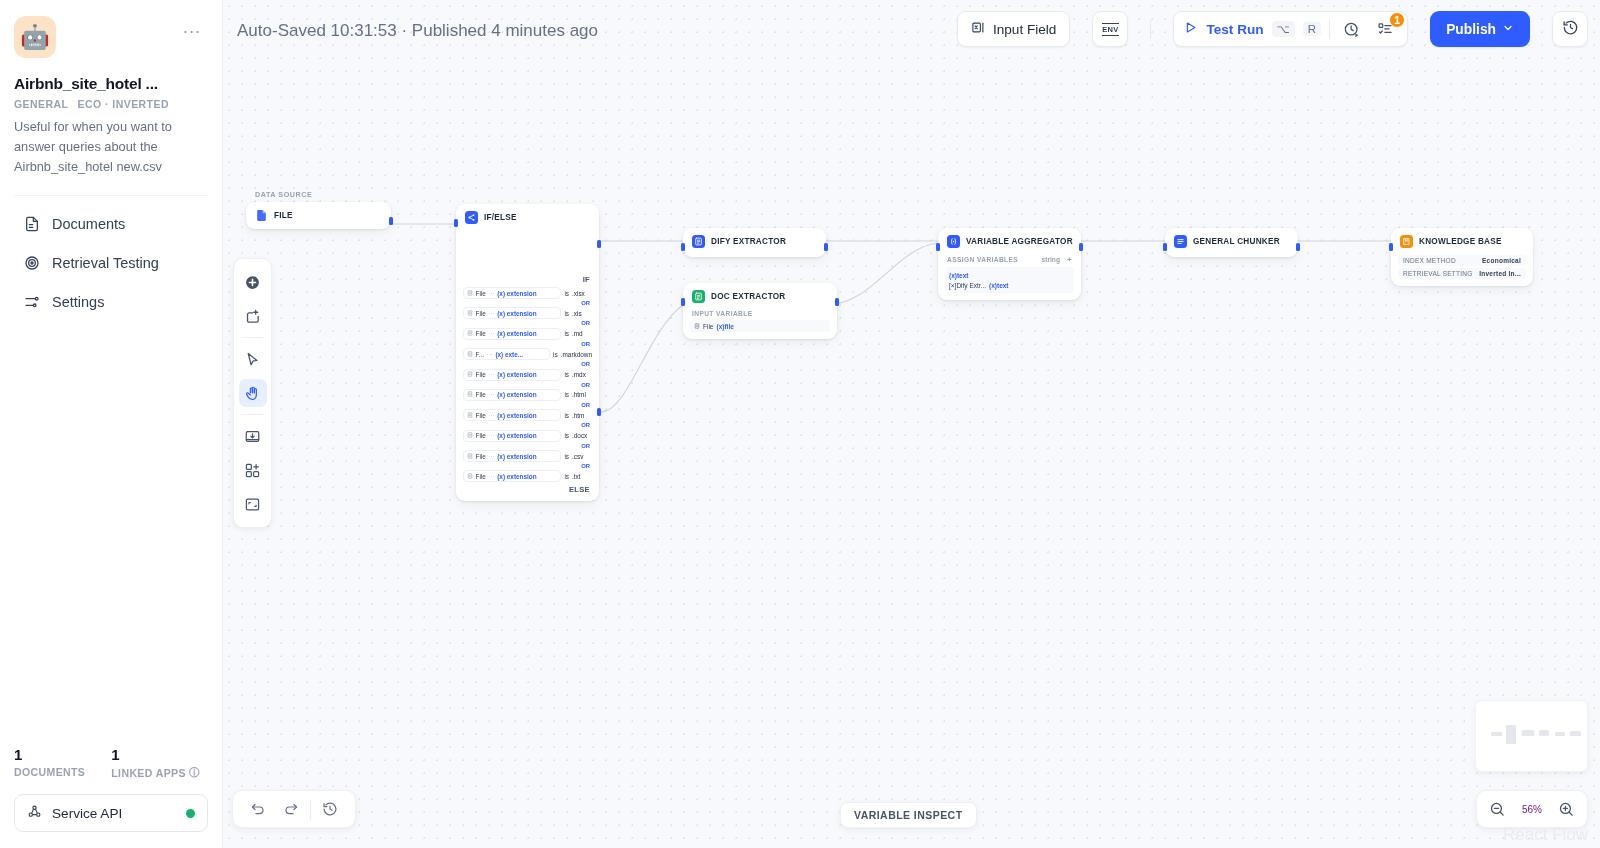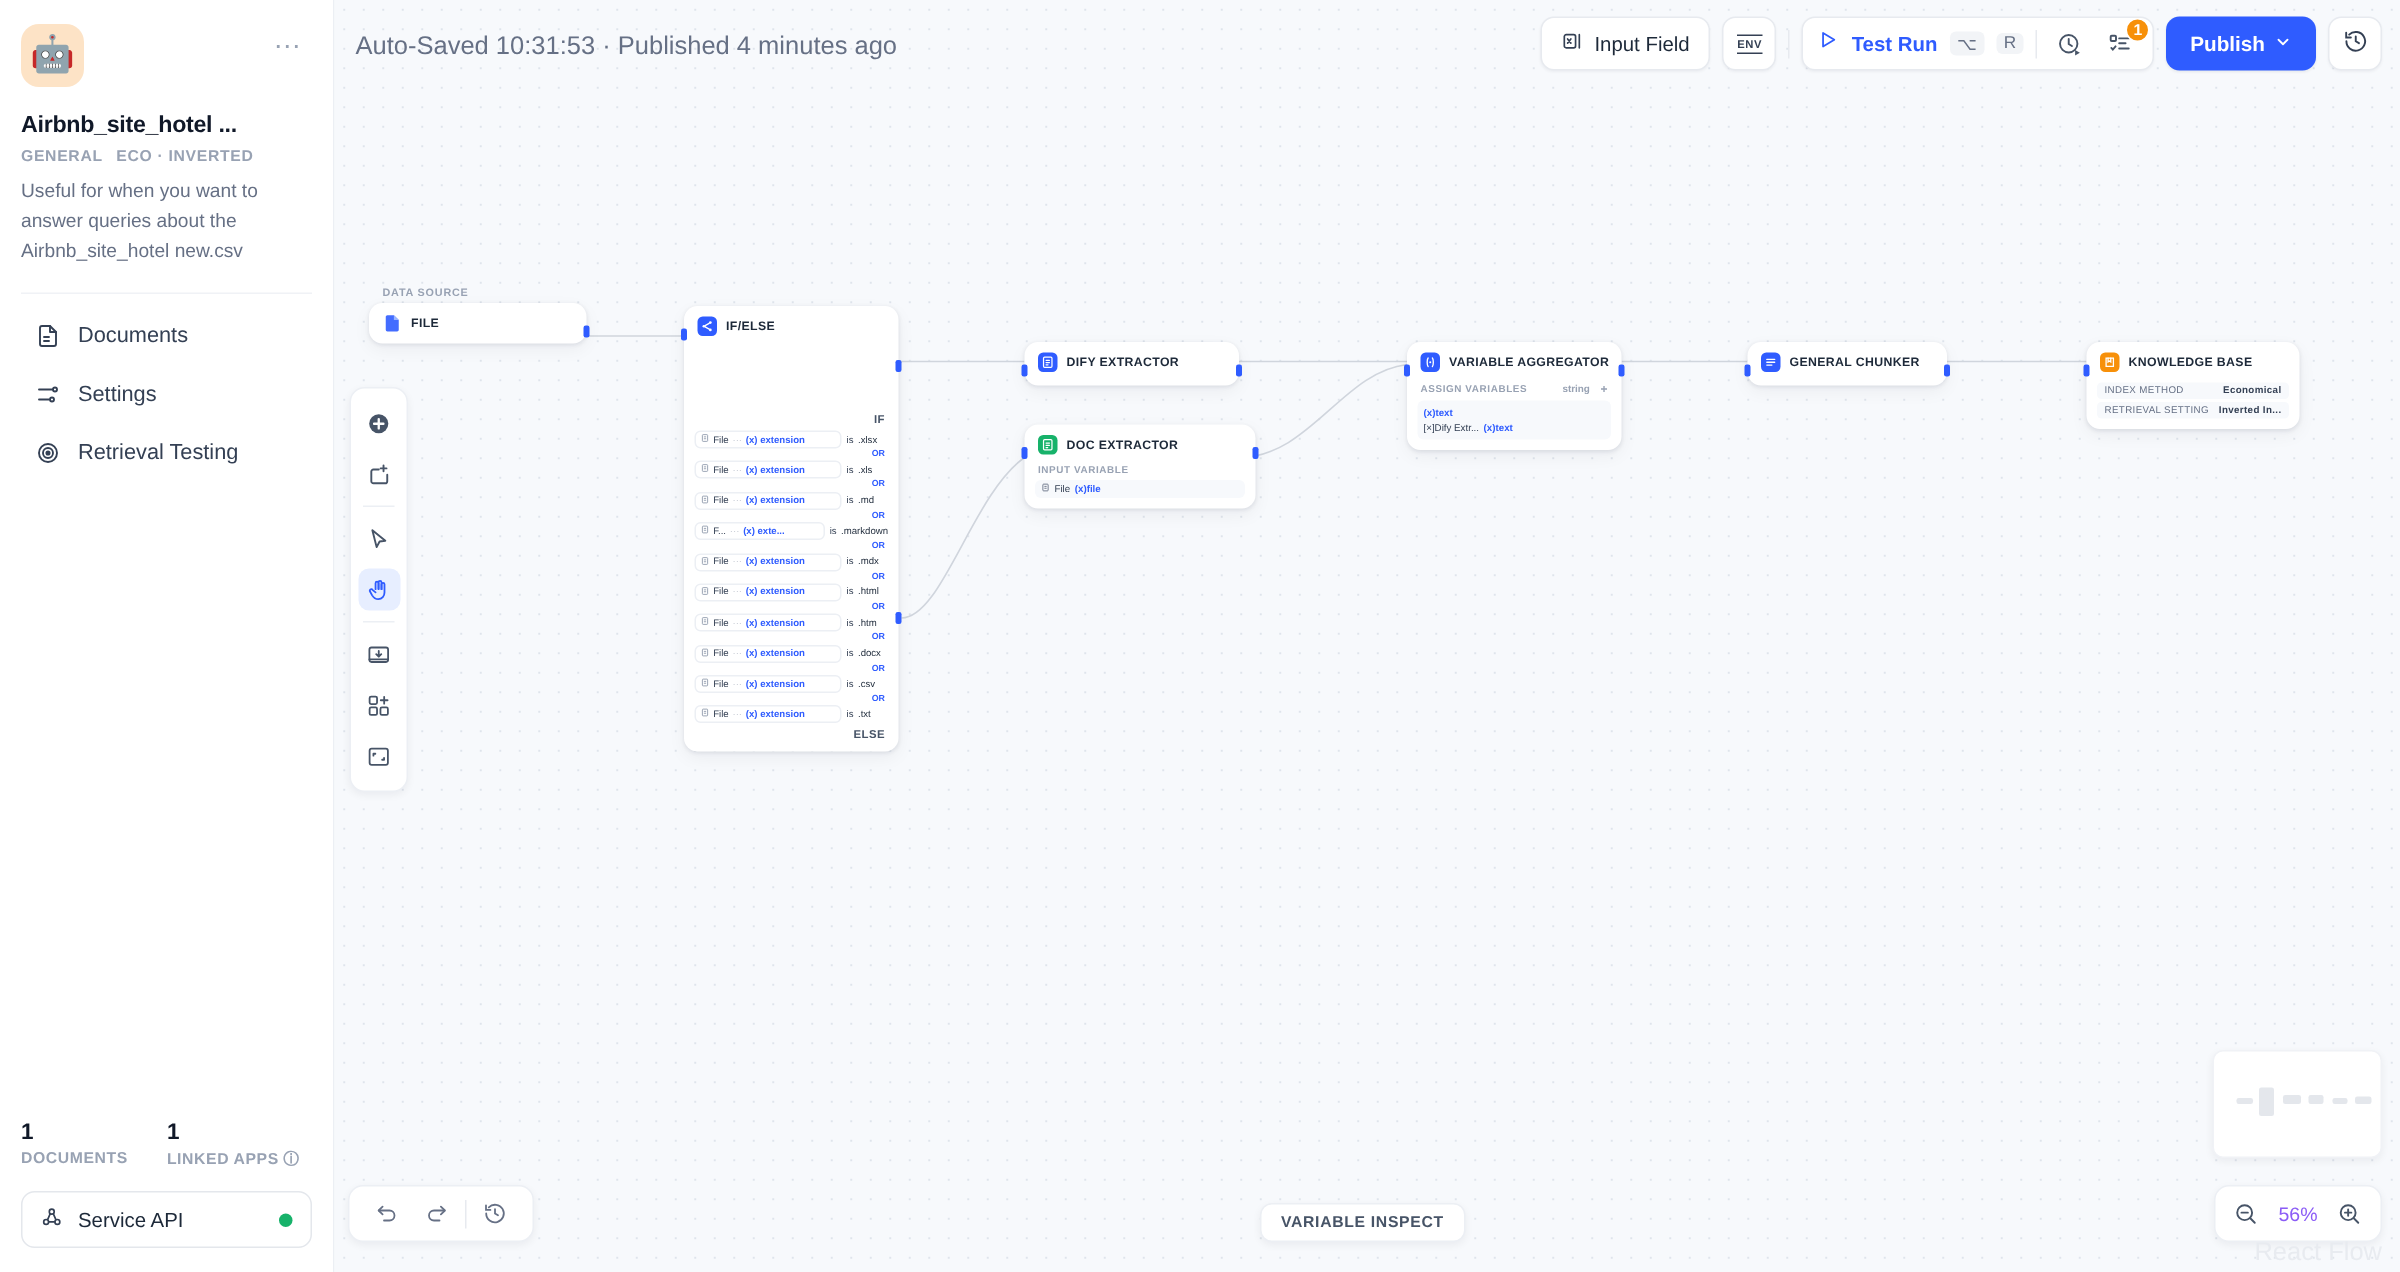--- a/index.html
+++ b/index.html
@@ -69,21 +69,21 @@
     background-color:#f7f9fc;
     background-image:radial-gradient(#dfe4ec 1px, transparent 1px);
     background-size:13px 13px;
     overflow:hidden;
   }
 
   
   .savebar {
     position:absolute; left:14px; top:21px; font-size:17px; color:#667085;
   }
-  .topright { position:absolute; right:12px; top:11px; display:flex; align-items:center; gap:8px; }
+  .topright { position:absolute; right:12px; top:11px; display:flex; align-items:center; gap:22px; }
   .btn {
     background:#fff; border:1px solid #e7eaef; border-radius:9px; height:36px;
     display:flex; align-items:center; gap:7px; padding:0 13px; cursor:pointer;
     font-size:13.6px; color:#1d2939; box-shadow:0 1px 2px rgba(16,24,40,.05);
   }
   .btn-sq { width:36px; padding:0; justify-content:center; }
   .run-group {
     background:#fff; border:1px solid #e7eaef; border-radius:9px; height:36px;
     display:flex; align-items:center; padding:0 9px; gap:8px;
     box-shadow:0 1px 2px rgba(16,24,40,.05); position:relative;
@@ -207,21 +207,21 @@
     background:#fff; border:1px solid #f0f2f6; border-radius:7px;
     box-shadow:0 2px 6px rgba(16,24,40,.06); overflow:hidden;
   }
   .mm-n { position:absolute; background:#e4e7ec; border-radius:1.5px; }
   .zoomctl {
     position:absolute; right:12px; bottom:20px; background:#fff; border:1px solid #eceff4;
     border-radius:10px; height:38px; display:flex; align-items:center; gap:9px; padding:0 12px;
     box-shadow:0 2px 6px rgba(16,24,40,.06);
   }
   .zoom-ic { cursor:pointer; color:#475467; display:flex; align-items:center; }
-  .zoom-val { font-size:13px; color:#8b5cf6; min-width:34px; text-align:center; }
+  .zoom-val { font-size:10px; color:#701a75; min-width:34px; text-align:center; }
   .rfw { position:absolute; right:12px; bottom:3px; font-size:17px; color:#e8ebf0; font-weight:400; }
 
   svg.ed { position:absolute; left:0; top:0; width:1377px; height:848px; pointer-events:none; }
 </style>
 </head>
 <body>
 
 <div id="sidebar">
   <div class="sb-top">
     <div class="sb-logo-row">
@@ -243,37 +243,37 @@
         <svg width="16" height="16" viewBox="0 0 24 24" fill="none" stroke="currentColor" stroke-width="1.9" stroke-linecap="round" stroke-linejoin="round">
             <path d="M14 2H6a2 2 0 0 0-2 2v16a2 2 0 0 0 2 2h12a2 2 0 0 0 2-2V8z"></path>
             <path d="M14 2v6h6"></path>
             <path d="M8 13h5M8 17h5"></path>
           </svg>
       </span>
       <span>Documents</span>
     </div>
     <div class="nav-item">
       <span class="nic">
+        <svg width="16" height="16" viewBox="0 0 24 24" fill="none" stroke="currentColor" stroke-width="1.9">
+            <circle cx="12" cy="12" r="9"></circle>
+            <circle cx="12" cy="12" r="5"></circle>
+            <circle cx="12" cy="12" r="1.6" fill="currentColor"></circle>
+          </svg>
+      </span>
+      <span>Retrieval Testing</span>
+    </div>
+    <div class="nav-item">
+      <span class="nic">
         <svg width="16" height="16" viewBox="0 0 24 24" fill="none" stroke="currentColor" stroke-width="1.9" stroke-linecap="round">
             <path d="M3 7h14M3 17h10"></path>
             <circle cx="19" cy="7" r="2"></circle>
             <circle cx="16" cy="17" r="2"></circle>
           </svg>
       </span>
       <span>Settings</span>
-    </div>
-    <div class="nav-item">
-      <span class="nic">
-        <svg width="16" height="16" viewBox="0 0 24 24" fill="none" stroke="currentColor" stroke-width="1.9">
-            <circle cx="12" cy="12" r="9"></circle>
-            <circle cx="12" cy="12" r="5"></circle>
-            <circle cx="12" cy="12" r="1.6" fill="currentColor"></circle>
-          </svg>
-      </span>
-      <span>Retrieval Testing</span>
     </div>
   </div>
 
   <div class="sb-spacer"></div>
 
   <div class="sb-stats">
     <div>
       <div class="stat-num">1</div>
       <div class="stat-lbl">
           <span>DOCUMENTS</span>

